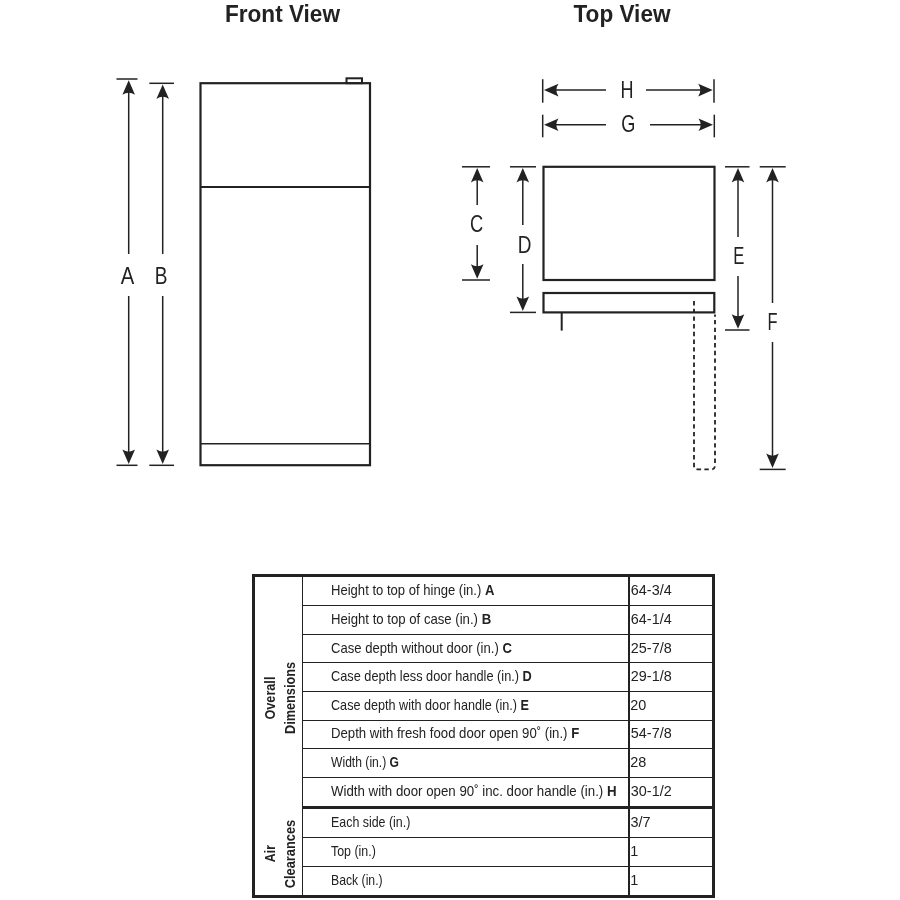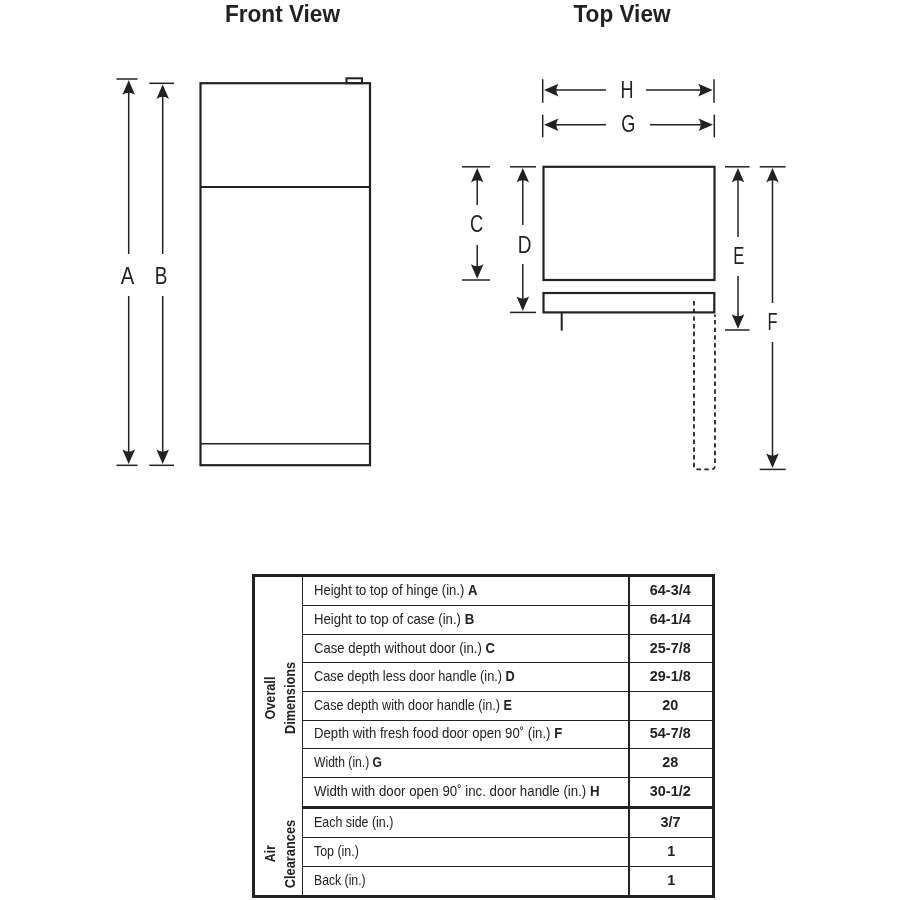--- a/index.html
+++ b/index.html
@@ -1,23 +1,23 @@
 <!DOCTYPE html>
 <html><head>
 <meta charset="utf-8">
 <style>
   html,body{margin:0;padding:0;background:#fff;width:900px;height:900px;overflow:hidden;}
   body{font-family:"Liberation Sans",sans-serif;color:#242122;}
   svg{position:absolute;left:0;top:0;}
   .dimtable{position:absolute;left:252px;top:574px;width:460px;height:324px;
     border-collapse:collapse;table-layout:fixed;font-size:15px;color:#242122;}
   .dimtable td{border:1.7px solid #242122;padding:0;}
-  .dimtable td.desc{padding-left:11px;}
+  .dimtable td.desc{padding-left:28px;}
   .dimtable td.desc span{display:inline-block;white-space:nowrap;transform-origin:0 50%;position:relative;top:-1.5px;}
-  .dimtable td.val{text-align:center;font-weight:bold;border-left-width:2.5px;}
+  .dimtable td.val{font-weight:normal;border-left-width:2.5px;}
   .dimtable td.val span{display:inline-block;white-space:nowrap;transform:scaleX(0.96);position:relative;top:-1.5px;}
   .dimtable td.rot{position:relative;border:none;}
   .rotbox{position:absolute;left:50%;top:50%;transform:translate(-50%,-50%) rotate(-90deg);
     font-weight:bold;text-align:center;white-space:nowrap;line-height:19.5px;}
   .rotbox span{display:inline-block;}
   .thickb td{border-bottom-width:3px;}
 </style>
 </head>
 <body>
 <svg width="900" height="560" viewBox="0 0 900 560">

